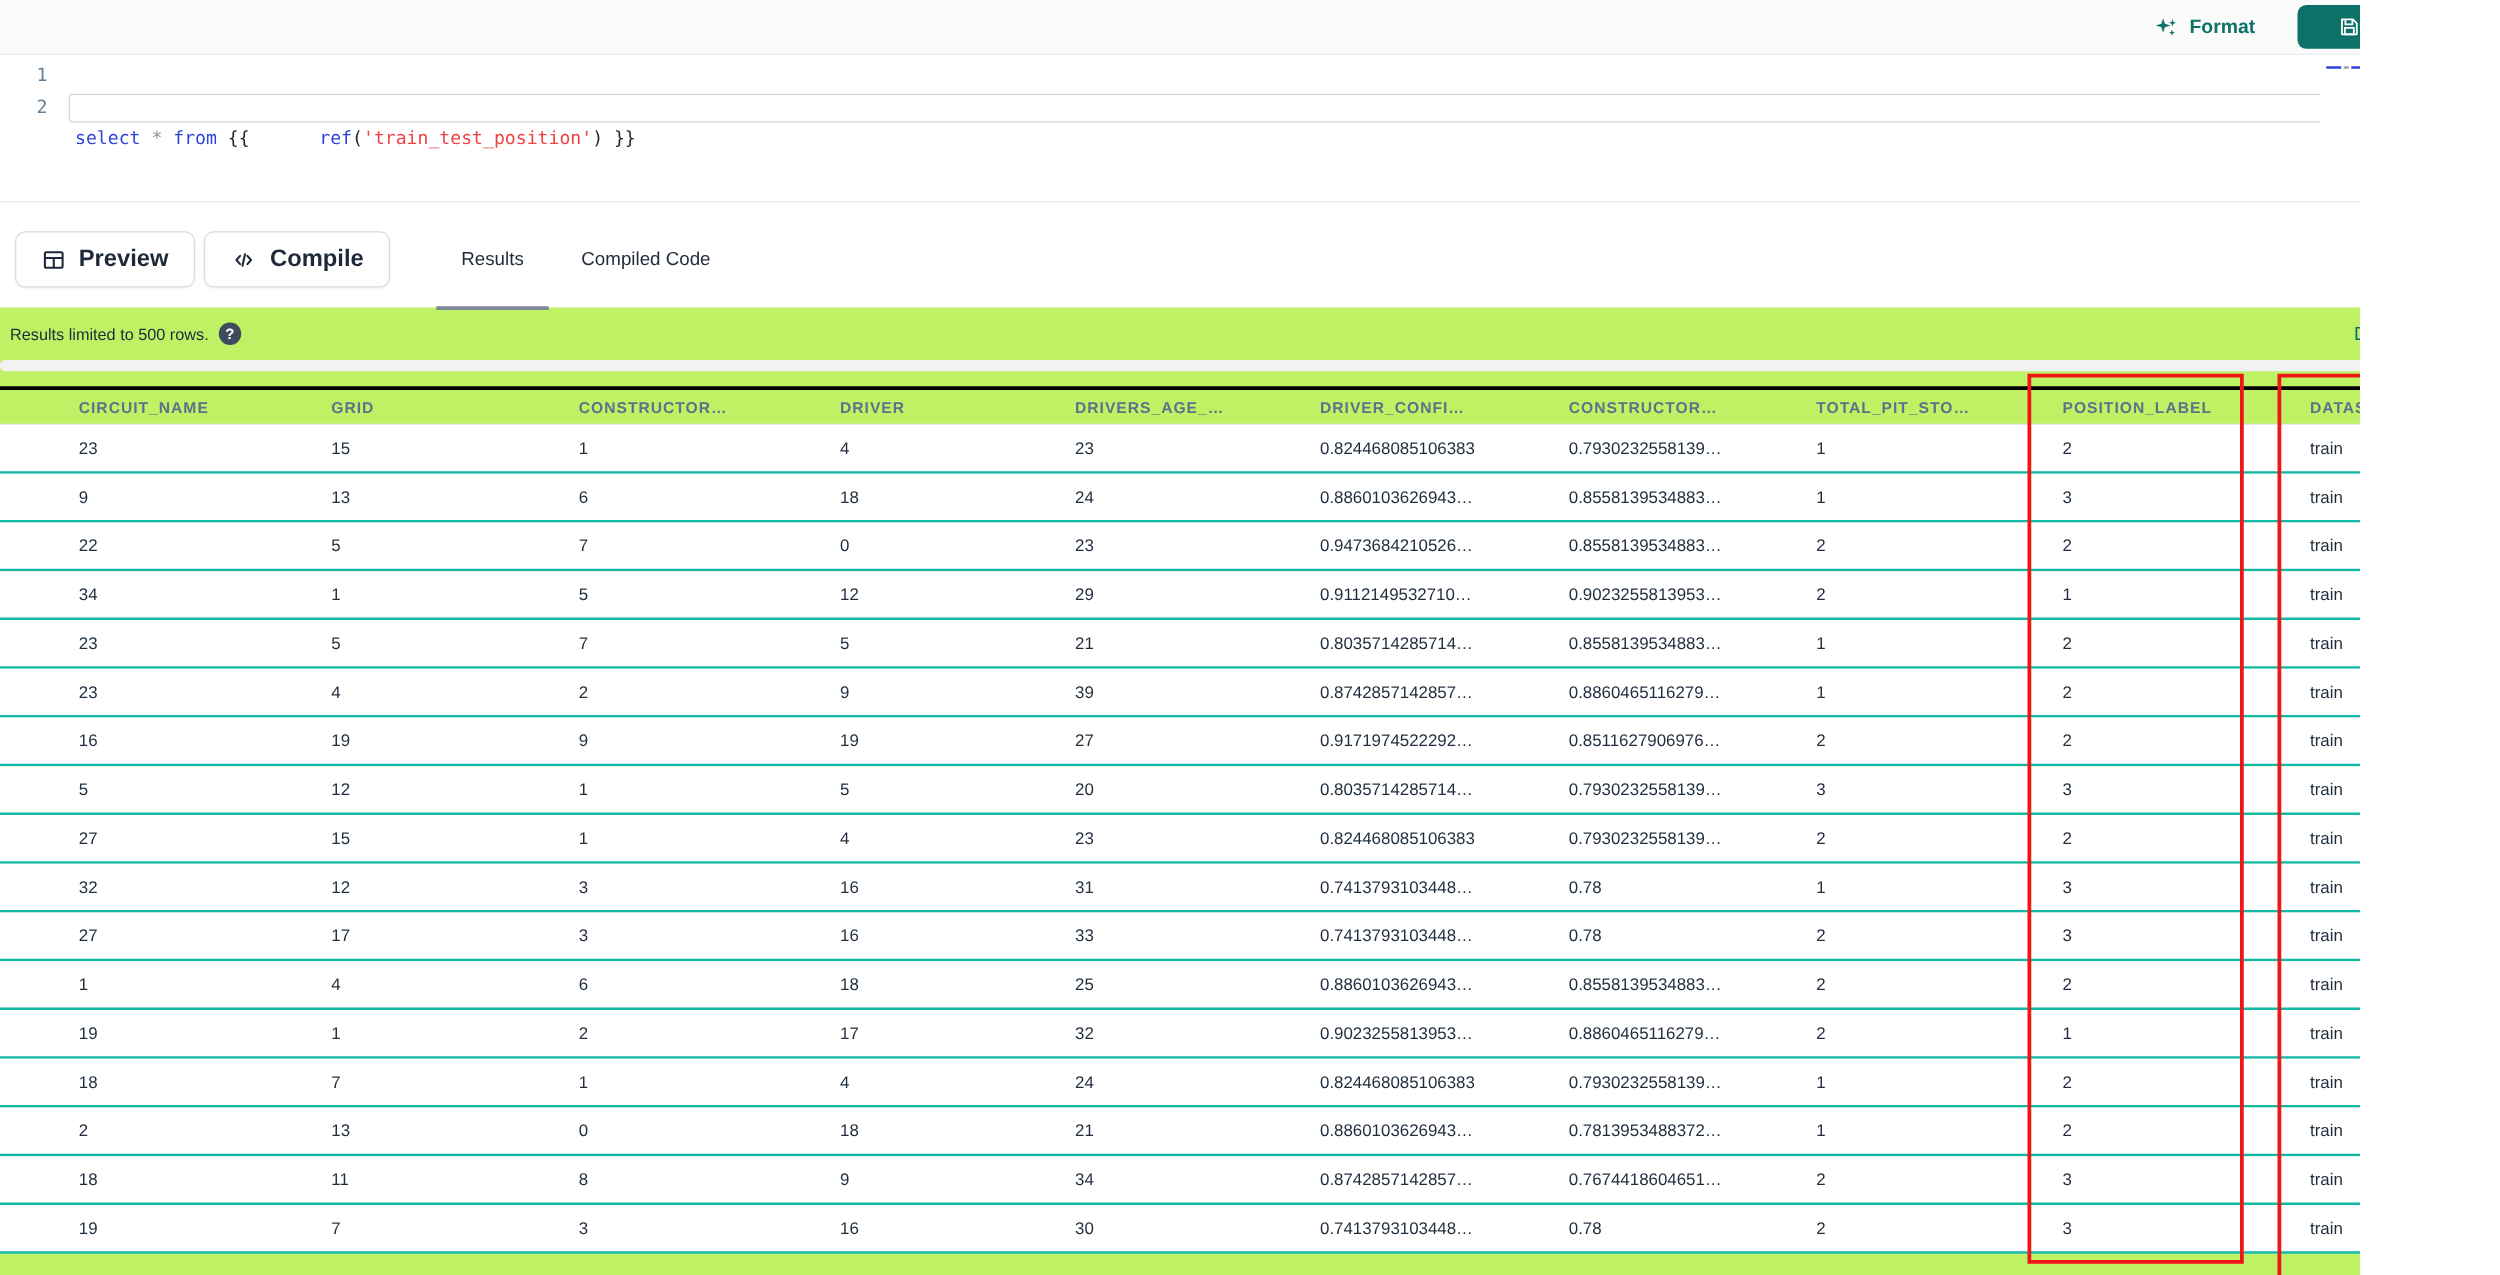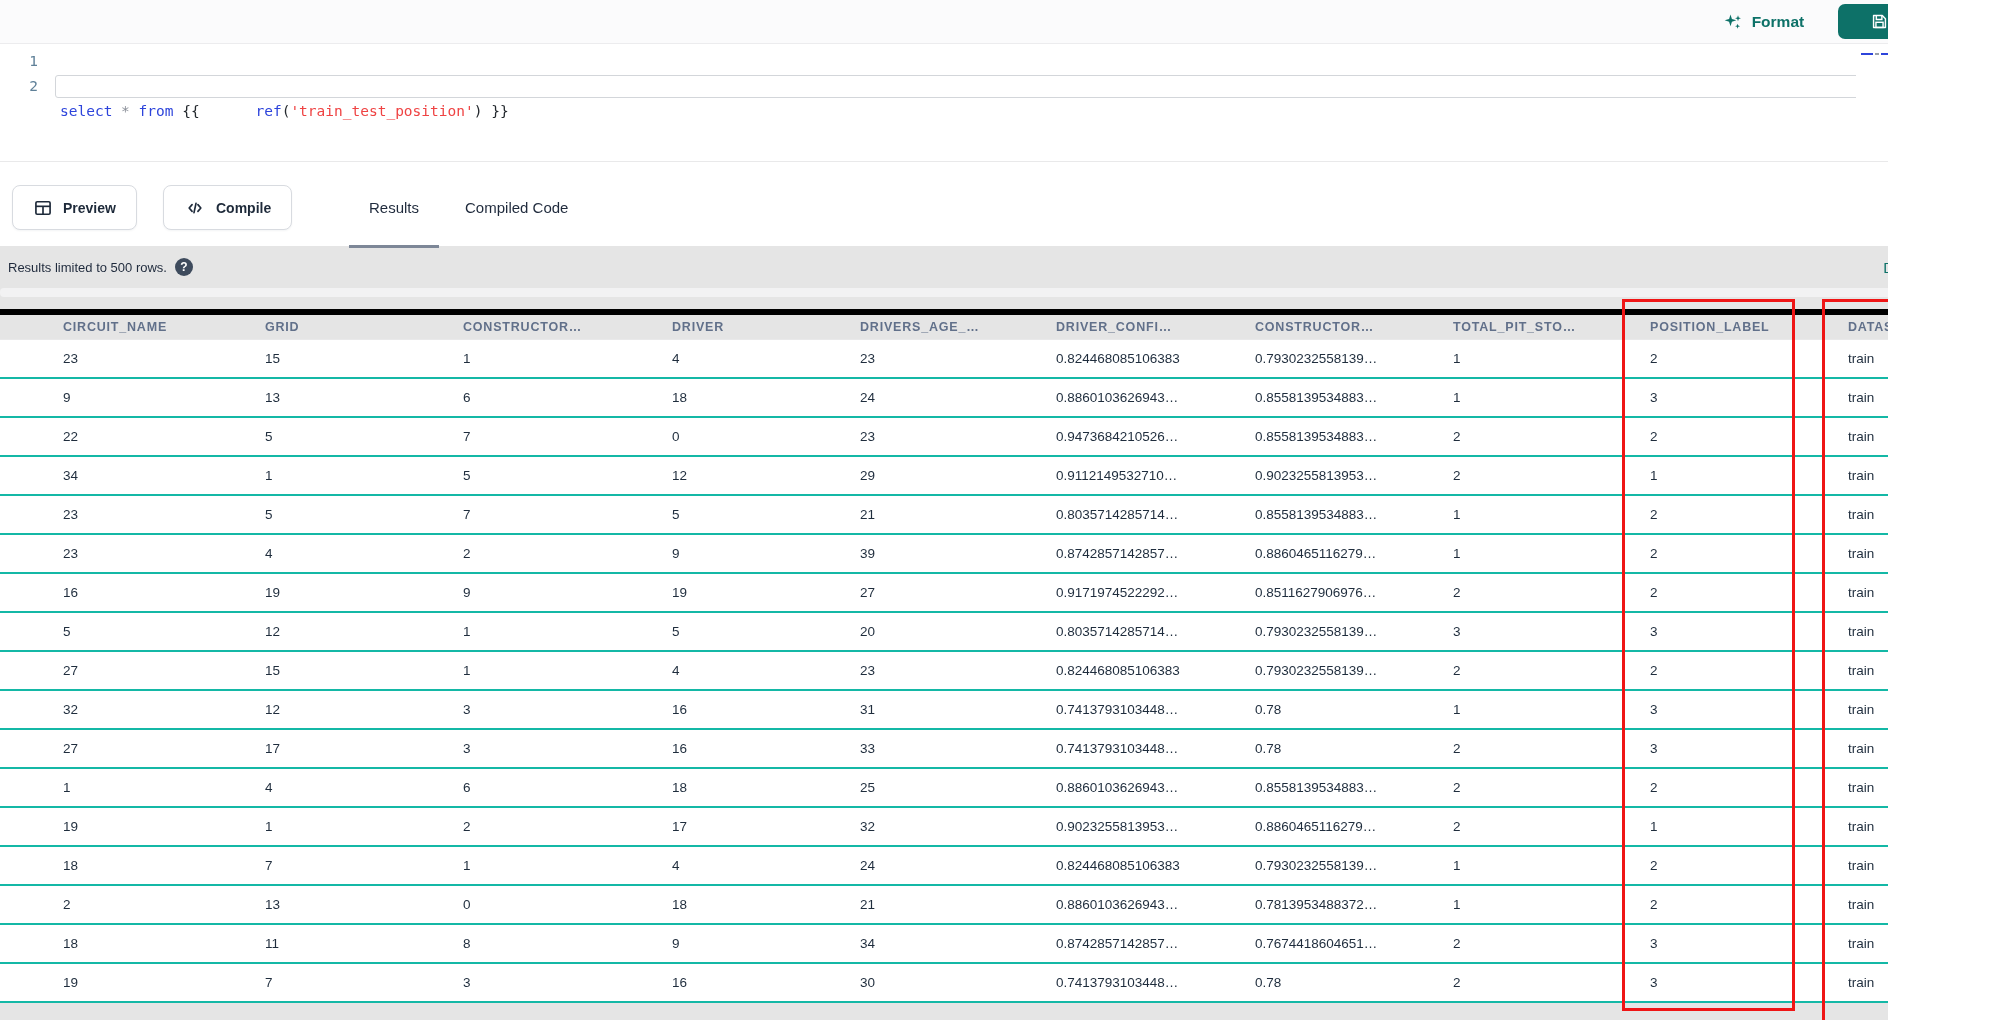--- a/index.html
+++ b/index.html
@@ -1,18 +1,18 @@
 <!DOCTYPE html>
 <html><head>
 <meta charset="utf-8">
 <style>
   * { margin:0; padding:0; box-sizing:border-box; }
   html,body { background:#ffffff; }
   body { font-family:"Liberation Sans", sans-serif; }
-  .app { position:relative; width:1888px; height:1020px; background:#e5e5e5; overflow:hidden; }
+  .app { position:relative; width:1888px; height:1020px; background:#bef264; overflow:hidden; }
 
   
   .topbar { position:absolute; left:0; top:0; width:2000px; height:44px;
             background:#fbfbfc; border-bottom:1px solid #ececee;
             display:flex; align-items:center; justify-content:flex-end; gap:34px; padding-right:12px; }
   .format-btn { display:flex; align-items:center; gap:9px; color:#0d7168; font-size:15.5px; font-weight:600; cursor:pointer; }
   .saveas-btn { display:flex; align-items:center; gap:9px; background:#0d7168; color:#ffffff;
                 font-size:15px; font-weight:600; padding:8px 32px; border-radius:7px; border:none; cursor:pointer; }
 
   
@@ -32,21 +32,21 @@
   .minimap { position:absolute; left:1856px; top:0; width:134px; height:117px; background:#ffffff; }
   .minimap-line { position:absolute; left:5px; top:9px; height:2px; display:flex; gap:2px; }
   .minimap-line i { display:block; height:2px; }
   .editor-vscroll { position:absolute; right:1px; top:48px; width:4px; height:8px; background:#555a60; }
 
   
   .tabbar { position:absolute; left:0; top:161px; width:2000px; height:85px; background:#ffffff;
             border-top:1px solid #e9e9ea; }
   .action-btn { position:absolute; top:23px; height:45px; display:flex; align-items:center; gap:10px;
                 background:#ffffff; border:1px solid #d8dbe0; border-radius:8px; padding:0 20px;
-                font-size:14px; font-weight:600; color:#1e2a3a; cursor:pointer;
+                font-size:19px; font-weight:600; color:#1e2a3a; cursor:pointer;
                 box-shadow:0 1px 2px rgba(20,30,50,.05); font-family:"Liberation Sans",sans-serif;}
   .preview-btn { left:12px; }
   .compile-btn { left:163px;gap:10px; }
   .tabs { position:absolute; left:349px; top:5px; height:81px; display:flex; gap:6px; }
   .tab { display:flex; align-items:center; padding:0 20px; font-size:15px; color:#1f2a3c; cursor:pointer; position:relative; }
   .tab.active::after { content:""; position:absolute; left:0; right:0; bottom:0; height:3px; background:#7d8797; }
 
   
   .meta { position:absolute; left:0; top:246px; width:2000px; height:42px;
           display:flex; align-items:center; padding:0 15px 0 8px; }
@@ -58,21 +58,21 @@
   .download-csv { font-size:15px; color:#0d7168; cursor:pointer; }
 
   
   .hscroll { position:absolute; left:0; top:288px; width:2000px; height:9px; background:#f2f2f3; border-radius:4px; }
 
   
   .grid { position:absolute; left:0; top:309px; width:2000px; }
   .tr-head, .tr { display:grid;
       grid-template-columns:202px 198px 209px 188px 196px 199px 198px 197px 198px auto;
       padding-left:63px; align-items:center; }
-  .tr-head { height:31px; border-top:6px solid #000000; border-bottom:1px solid #e9e9ea; }
+  .tr-head { height:31px; border-top:3px solid #000000; border-bottom:1px solid #e9e9ea; }
   .th { font-size:12.5px; font-weight:700; letter-spacing:.8px; color:#61708a; white-space:nowrap; }
   .tr { height:39px; border-bottom:2px solid #14b8a6; background:#ffffff; }
   .td { font-size:13.5px; color:#1f2d3d; white-space:nowrap; }
 
   
   .redbox { position:absolute; border:3px solid #ef1515; z-index:5; pointer-events:none; }
   .redbox-1 { left:1622px; top:299px; width:173px; height:712px; }
   .redbox-2 { left:1822px; top:299px; width:147px; height:735px; }
 
   .icon-svg { display:block; }

